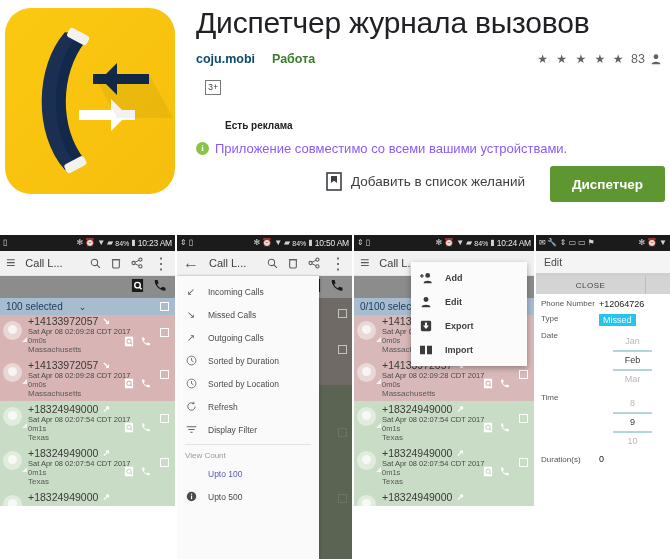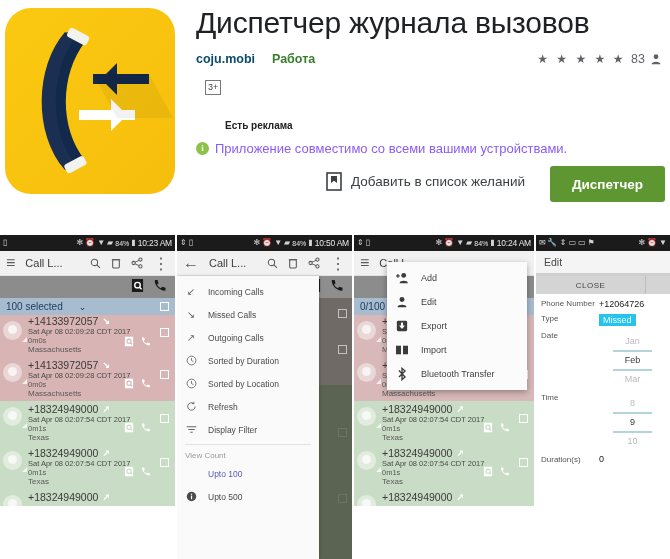--- a/index.html
+++ b/index.html
@@ -157,23 +157,24 @@
   }
   .mi { display:flex; align-items:center; height:23px; padding-left:8px; gap:11px; }
   .mi .mi-ico { width:12px; color:#656565; display:flex; align-items:center; justify-content:center; font-size:10px; }
   .mi .mi-lbl { font-size:8.5px; color:#4a4a4a; }
   .mi.active .mi-lbl { color:#5a5ab5; padding-left:23px; }
   .menu-sep { height:1px; background:#e3e3e3; margin:3px 8px; }
   .menu-section { font-size:8px; color:#9a9a9a; padding:3px 0 2px 8px; }
 
   
   .popup {
-    position:absolute; right:7px; top:27px; width:140px;
+    position:absolute; right:7px; top:27px; width:116px;
     background:#fbfbfb; box-shadow:0 2px 6px rgba(0,0,0,.32); z-index:5;
     padding:4px 0;
+    font-weight:bold;
   }
   .pi { display:flex; align-items:center; height:24px; padding-left:8px; gap:12px; }
   .pi .pi-ico { width:14px; color:#3b3b3b; display:flex; align-items:center; justify-content:center; }
   .pi .pi-lbl { font-size:9px; color:#3f3f3f; }
 
   
   .edit-top { height:22px; background:#f4f4f4; display:flex; align-items:center; padding-left:8px; }
   .edit-title { font-size:10.5px; color:#4a4a4a; }
   .edit-divider { height:3px; background:#cfcfcf; }
   .close-row { height:18px; background:#d4d4d4; display:flex; align-items:center; }
@@ -710,28 +711,20 @@
         <div class="pi">
           <span class="pi-ico">
             <svg width="14" height="12" viewBox="0 0 16 14">
                 <rect x="1" y="2" width="6" height="10" fill="#3b3b3b"></rect>
                 <rect x="9" y="2" width="6" height="10" fill="#3b3b3b"></rect>
                 <rect x="7" y="1" width="2" height="12" fill="#fff"></rect>
               </svg>
           </span>
           <span class="pi-lbl">Import</span>
         </div>
-        <div class="pi">
-          <span class="pi-ico">
-            <svg width="10" height="14" viewBox="0 0 11 16">
-                <polyline points="2,4 9,11.5 5.5,14.5 5.5,1.5 9,4.5 2,11.5" fill="none" stroke="#3b3b3b" stroke-width="1.5"></polyline>
-              </svg>
-          </span>
-          <span class="pi-lbl">Bluetooth Transfer</span>
-        </div>
       </div>
     </div>
 
     <div class="phone p4">
       <div class="statusbar">
         <span class="sb-left">
           <span class="sb-ico">✉</span>
           <span class="sb-ico">🔧</span>
           <span class="sb-ico">⇕</span>
           <span class="sb-ico">▭</span>

